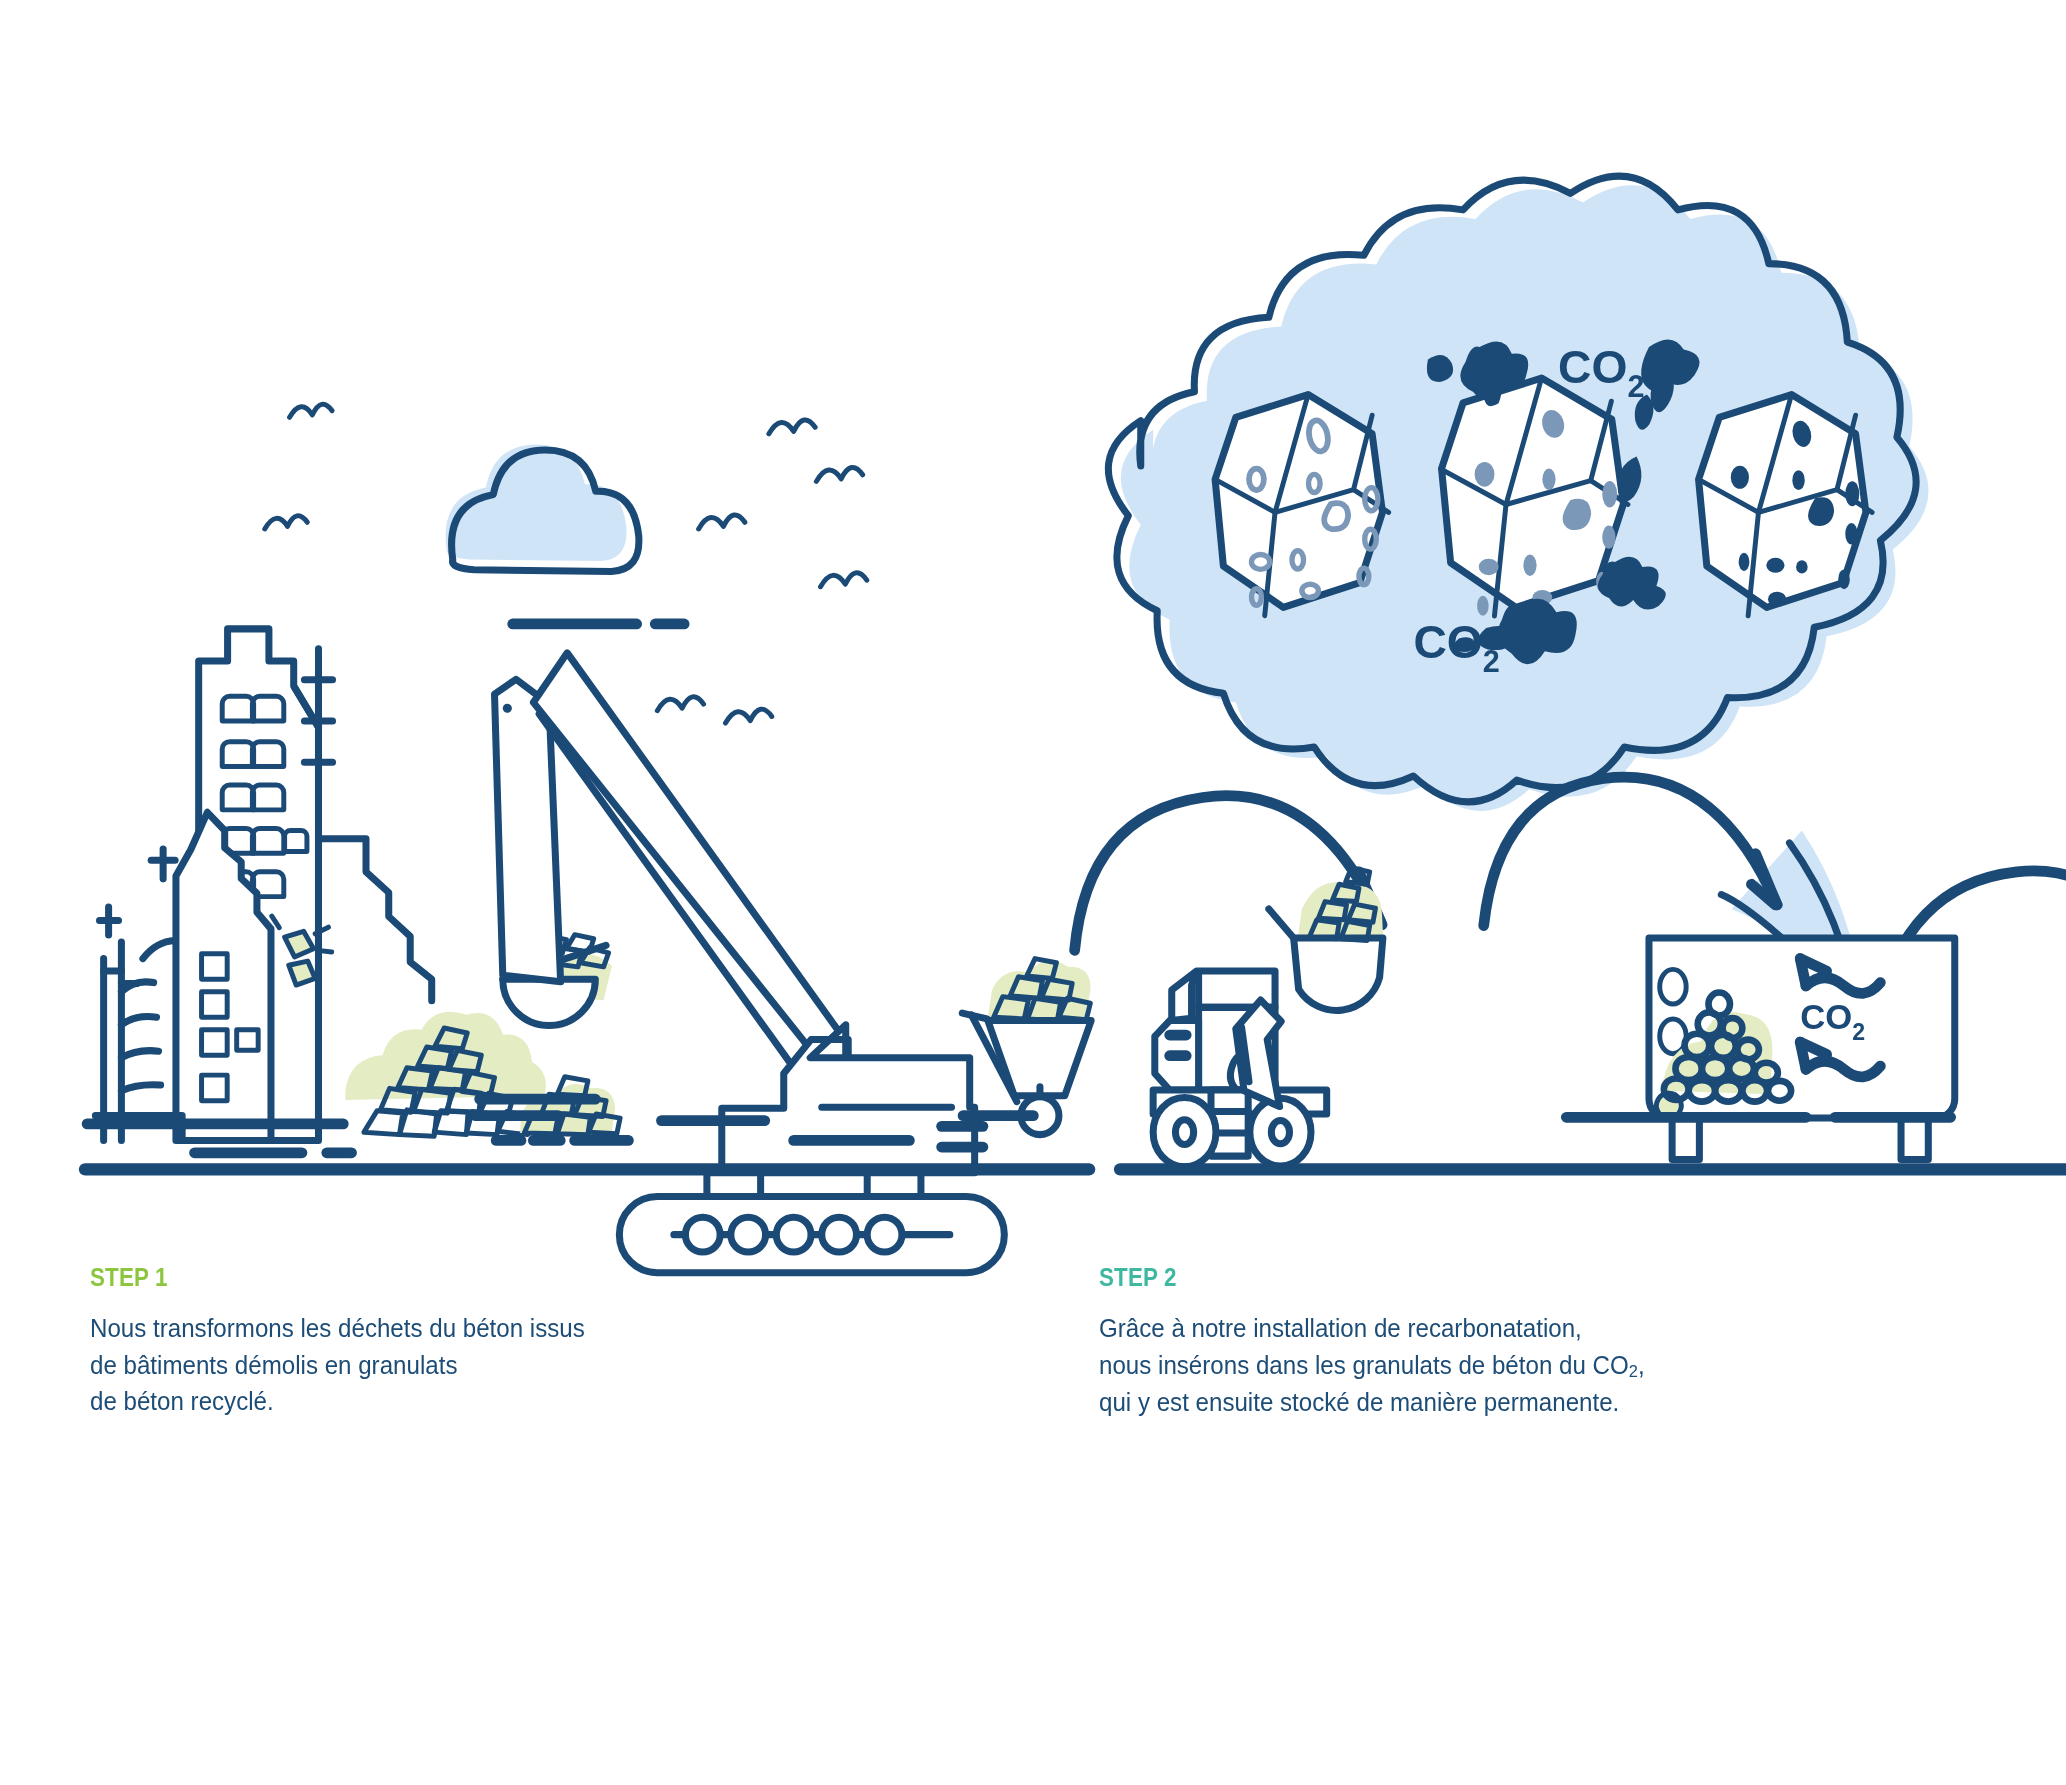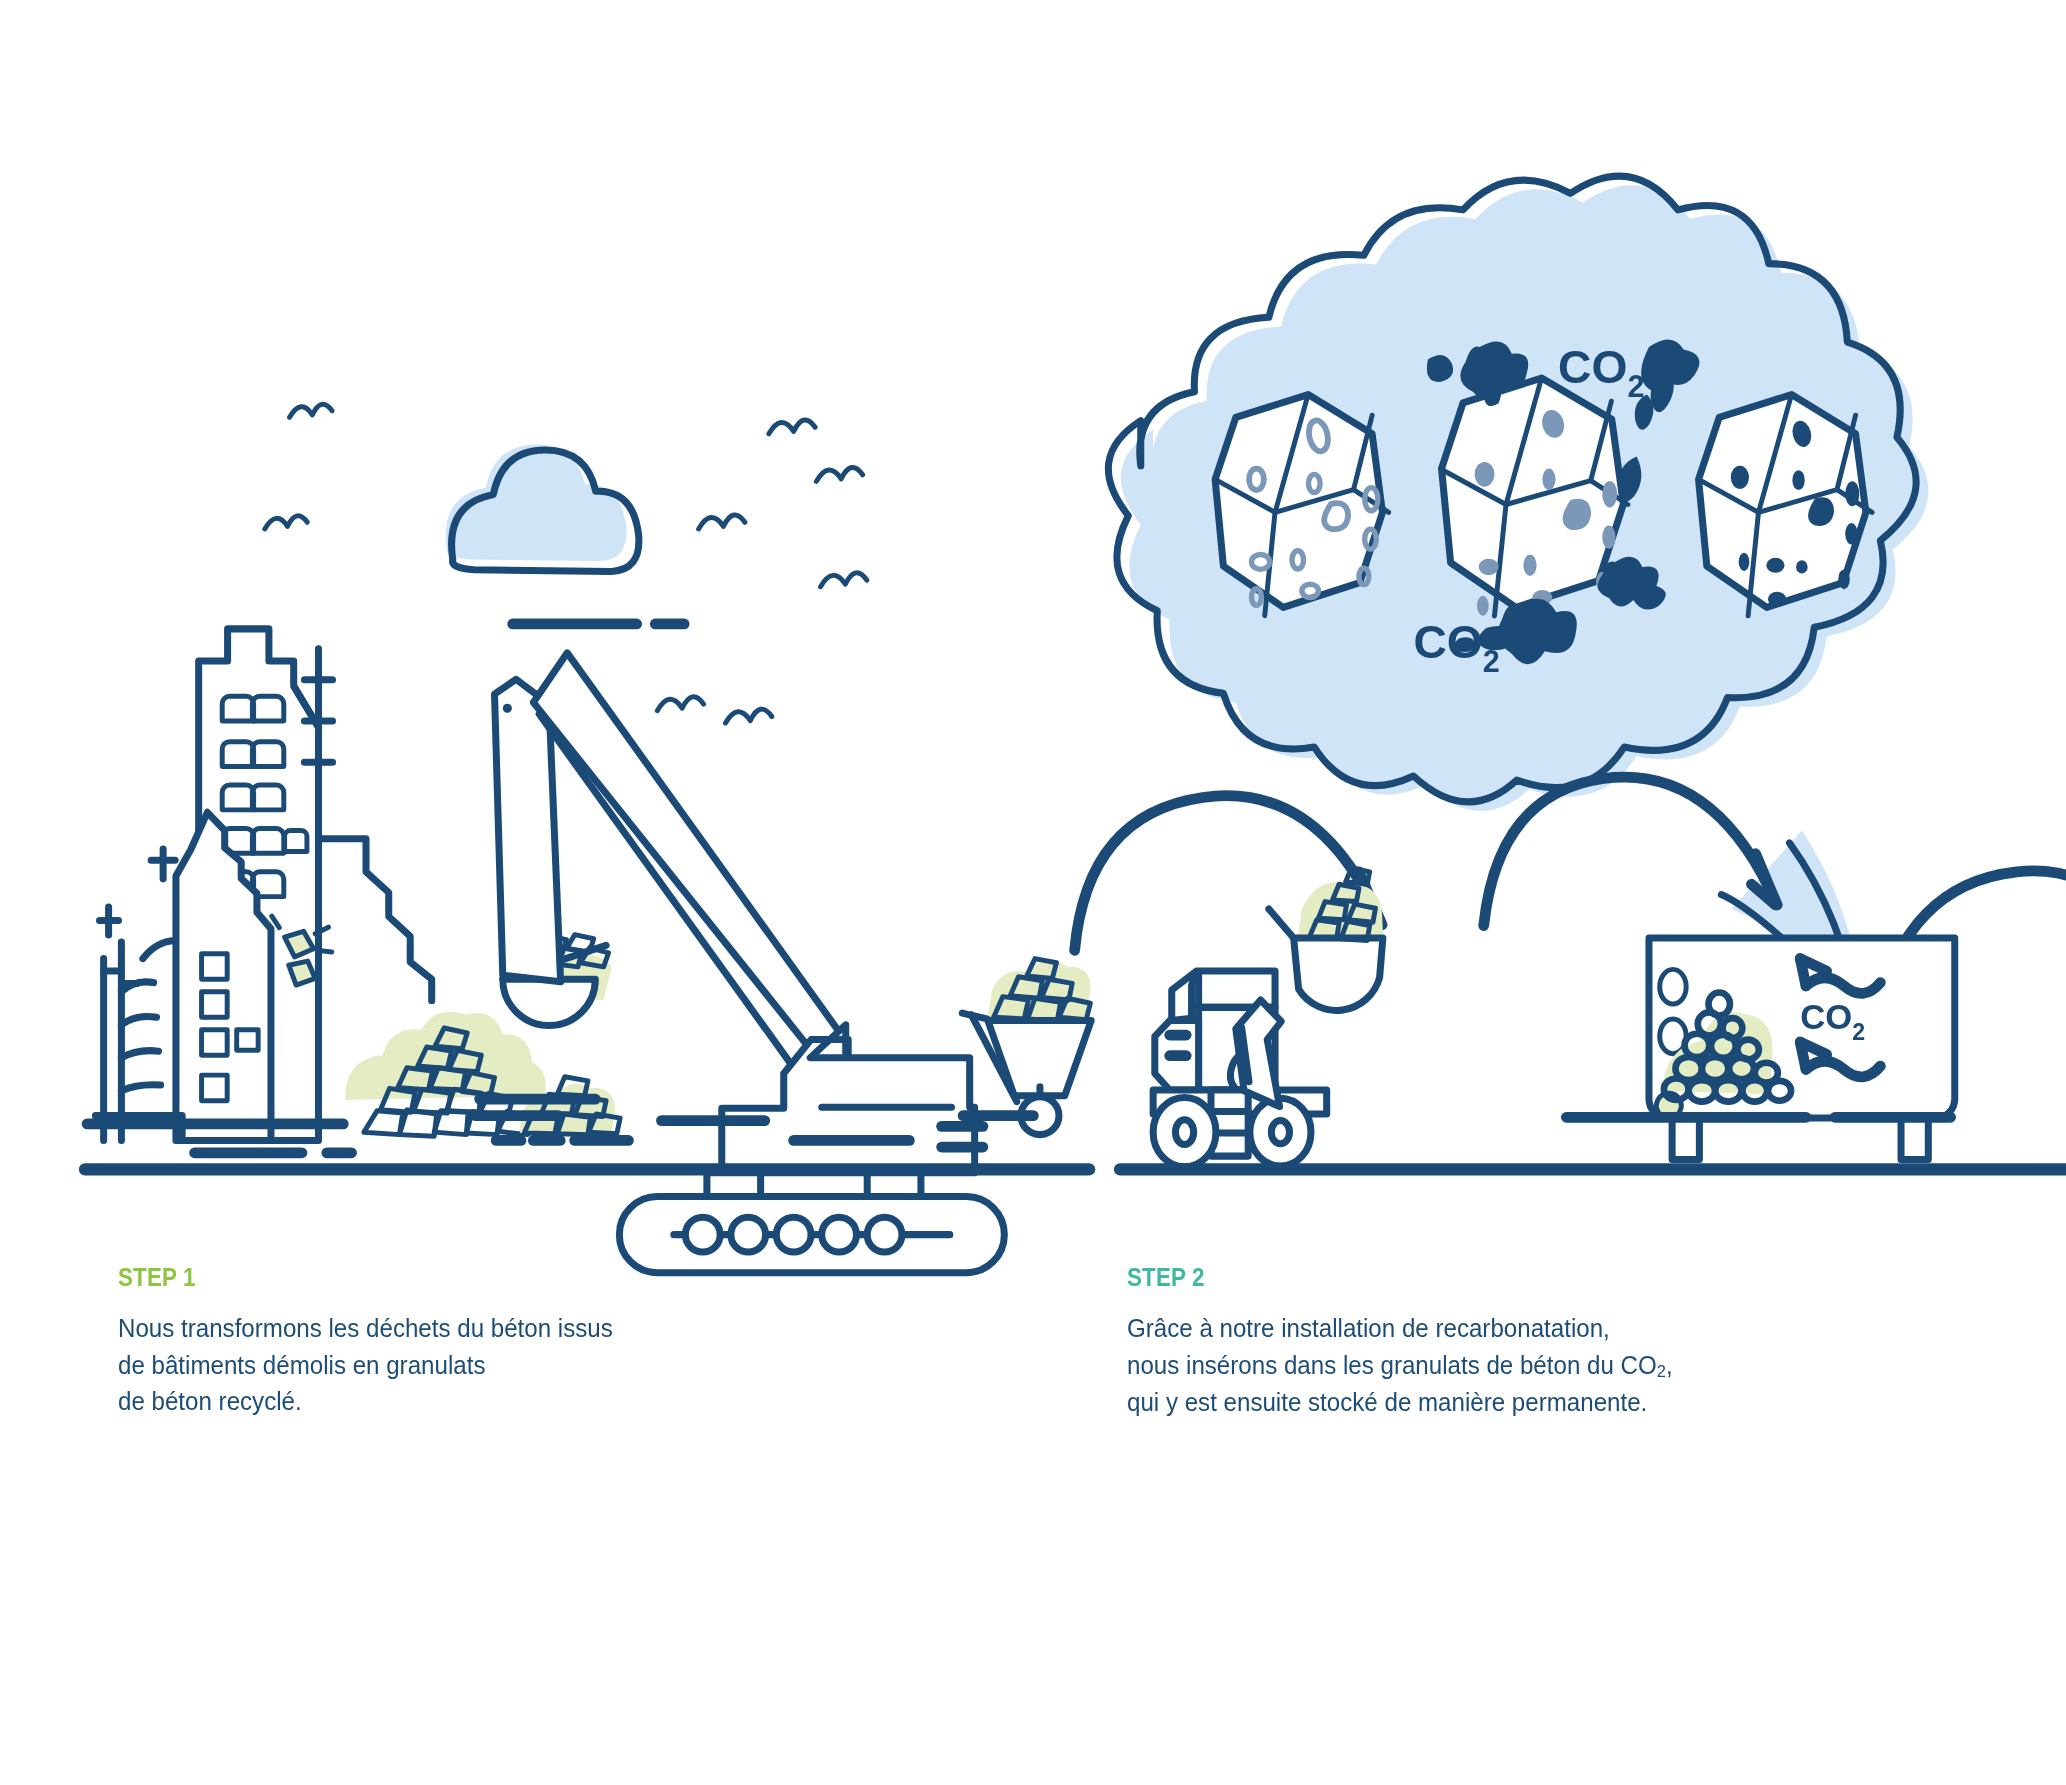--- a/index.html
+++ b/index.html
@@ -32,21 +32,20 @@
   .text-layer {
     position: absolute;
     top: 1264px;
     left: 0;
     width: 3174px;
     height: 372px;
   }
   .step-block {
     position: absolute;
     top: 0;
-    margin-left: 28px;
   }
   .step-block.s1 { left: 90px;  width: 950px; }
   .step-block.s2 { left: 1099px; width: 1000px; }
 
   .step-label {
     font-family: "Liberation Sans", sans-serif;
     font-weight: bold;
     font-size: 26px;
     letter-spacing: 0.2px;
     margin: 0 0 20px 0;

